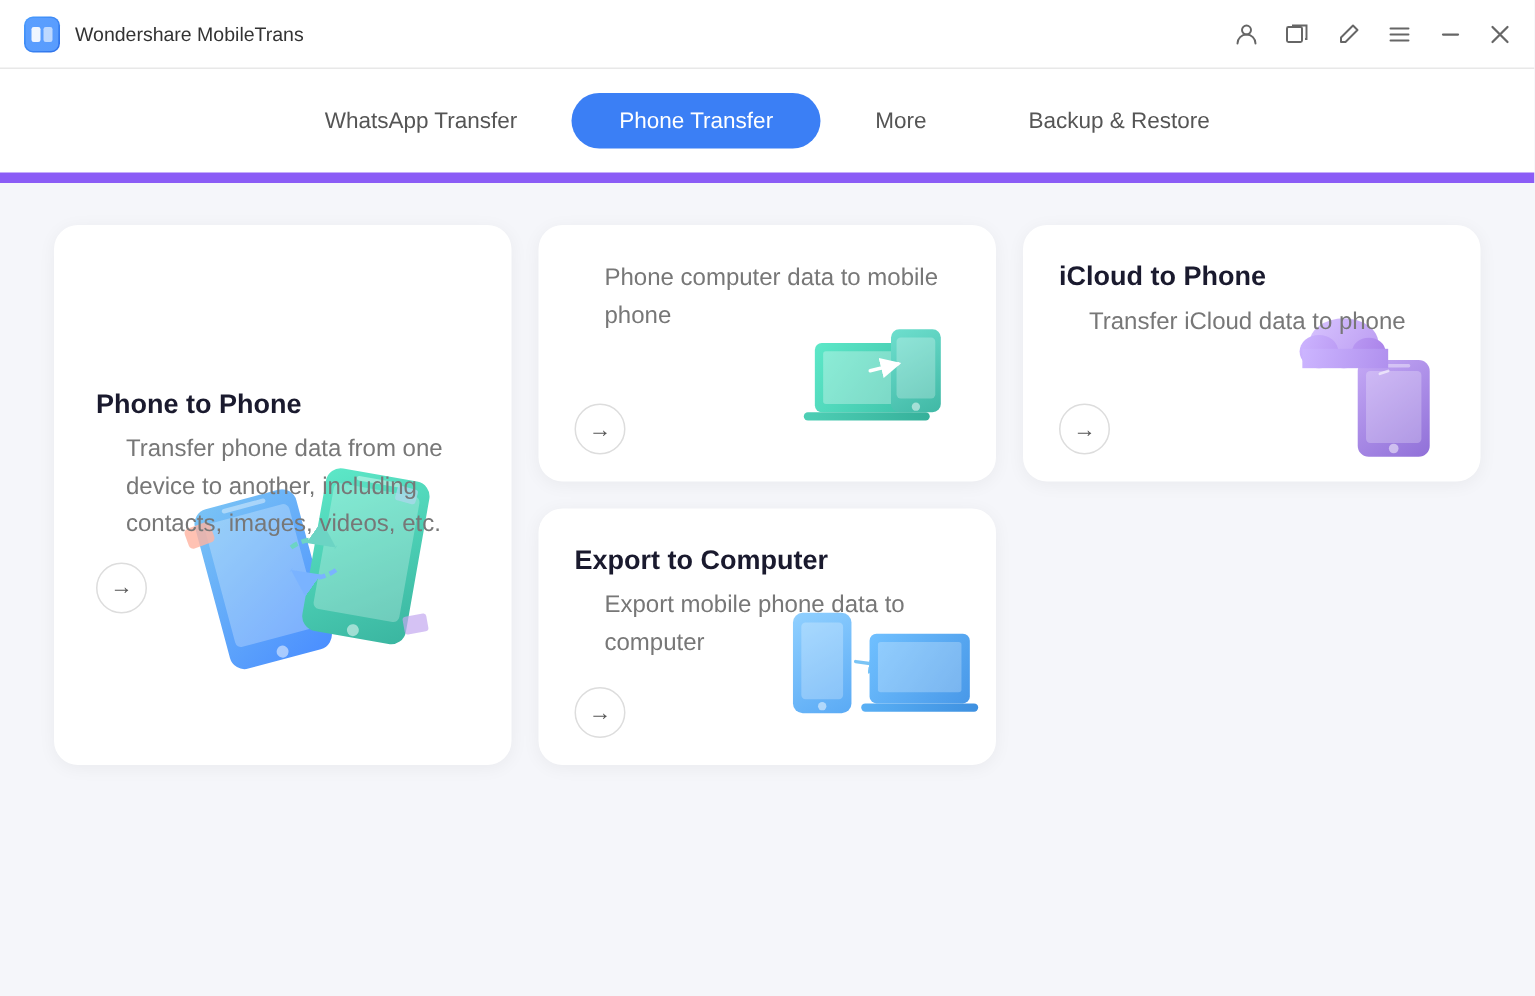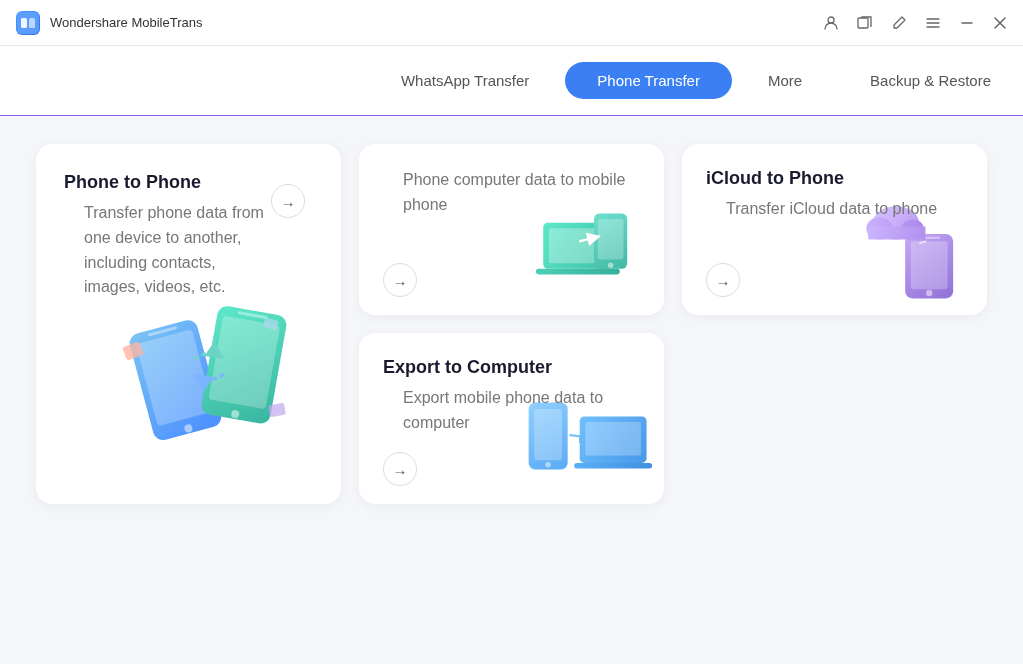--- a/index.html
+++ b/index.html
@@ -53,25 +53,25 @@
       cursor: pointer;
       display: flex;
       align-items: center;
     }
     .close-btn { color: #666; }
 
     
     .nav-bar {
       background: #ffffff;
       display: flex;
-      justify-content: flex-end;
+      justify-content: center;
       align-items: center;
       padding: 16px 0;
       gap: 4px;
-      border-bottom: 1px solid #8b5cf6;
+      border-bottom: 7px solid #8b5cf6;
     }
     .nav-tab {
       padding: 10px 32px;
       border-radius: 50px;
       font-size: 15px;
       font-weight: 500;
       cursor: pointer;
       color: #555;
       border: none;
       background: transparent;
@@ -95,23 +95,23 @@
       grid-template-columns: 1fr 1fr 1fr;
       grid-template-rows: auto auto;
       gap: 18px;
     }
 
     
     .card-large {
       grid-row: span 2;
       background: #fff;
       border-radius: 16px;
-      padding: 28px 36px 20px 28px;
-      display: flex;
-      flex-direction: row;
+      padding: 28px 24px 20px 28px;
+      display: flex;
+      flex-direction: column;
       justify-content: center;
       min-height: 360px;
       box-shadow: 0 2px 12px rgba(0,0,0,0.05);
       position: relative;
       overflow: hidden;
     }
 
     .card-small {
       background: #fff;
       border-radius: 16px;

